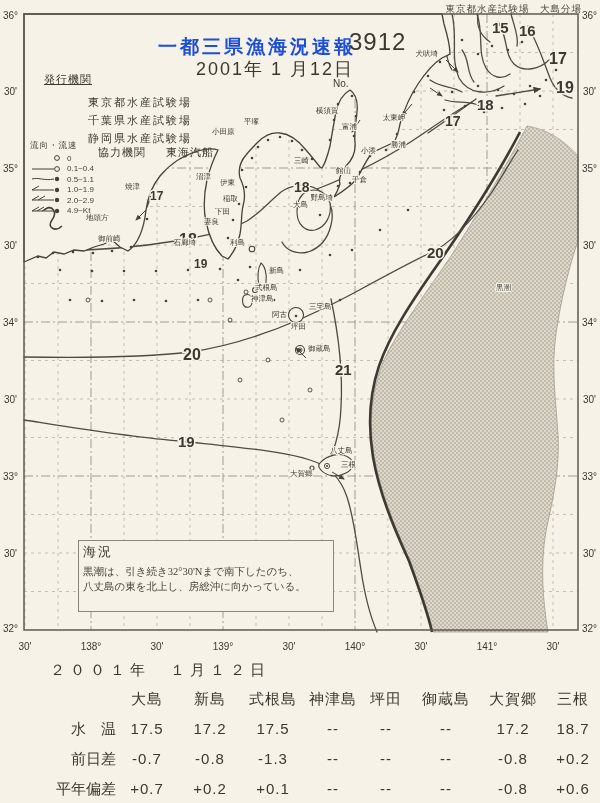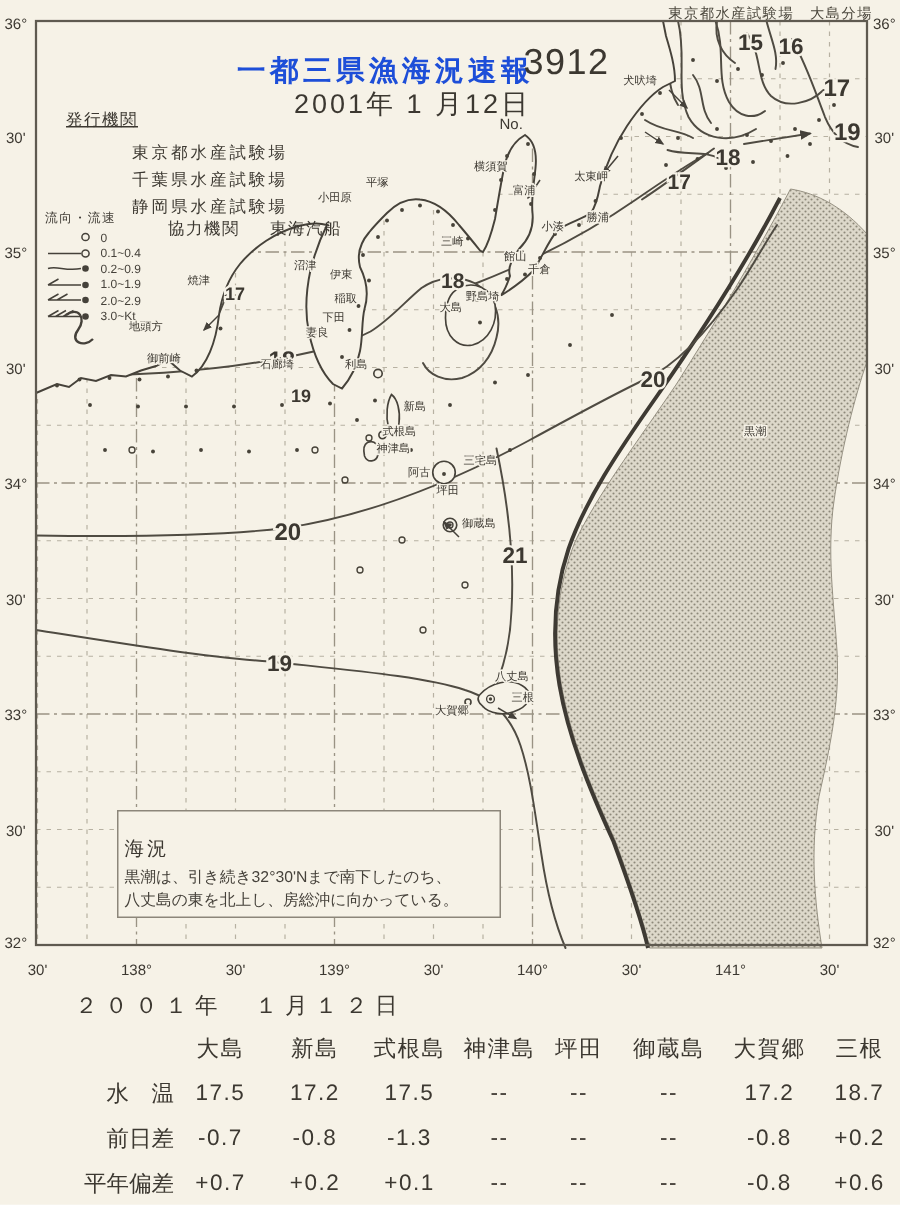--- a/index.html
+++ b/index.html
@@ -12,32 +12,32 @@
   .abs{position:absolute;}
   svg text{font-family:"Liberation Sans","DejaVu Sans",sans-serif;fill:#3c3831;}
   .agency-top{top:3px;right:18px;font-size:9.5px;letter-spacing:1px;color:#4a463c;}
   .title{top:34px;left:158px;font-size:19px;letter-spacing:3px;font-weight:bold;color:#1d4ed8;}
   .no-label{top:42px;left:333px;font-size:10px;margin-top:36px;}
   .no-value{top:28px;left:349px;font-size:24px;letter-spacing:1px;}
   .date-top{top:57px;left:196px;font-size:18px;letter-spacing:2px;}
   .issuer-label{top:72px;left:44px;font-size:11px;letter-spacing:1px;text-decoration:underline;}
   .issuer-lines{top:72px;left:88px;font-size:11px;letter-spacing:2px;line-height:18px;margin-top:21px;}
   .issuer-lines div{white-space:nowrap;}
-  .coop{top:145px;left:112px;font-size:11px;letter-spacing:1px;}
+  .coop{top:145px;left:98px;font-size:11px;letter-spacing:1px;}
   .coop span{margin-right:16px;}
   .legend{top:140px;left:30px;font-size:8px;color:#45413a;}
   .legend .lt{font-size:8.5px;letter-spacing:1px;margin-bottom:1px;}
   .legend .row{display:flex;align-items:center;height:10.5px;white-space:nowrap;}
   .legend .row svg{margin-right:3px;}
   .note-box{
     top:540px;left:78px;width:256px;height:72px;
-    background:#f6f2e7;border:1px solid #8c867a;padding:16px 4px;box-sizing:border-box;
+    background:#f6f2e7;border:1px solid #8c867a;padding:2px 4px;box-sizing:border-box;
   }
   .note-title{font-size:13px;letter-spacing:2px;margin:0 0 3px 0;}
-  .note-line{font-size:10.5px;line-height:15px;white-space:nowrap;color:#45413a;}
+  .note-line{font-size:10.5px;line-height:15px;white-space:nowrap;color:#45413a;font-family:Liberation Serif, serif;}
   .table-area{top:655px;left:0;width:600px;padding-left:32px;}
   .tbl-date{margin:6px 0 4px 18px;font-size:15px;letter-spacing:5px;}
   .grid-row{display:grid;grid-template-columns:70px 62px 64px 62px 58px 48px 72px 62px 58px;margin-left:14px;}
   .grid-row .c{text-align:center;font-size:15px;letter-spacing:1px;white-space:nowrap;}
   .grid-row .lab{text-align:right;font-size:15px;white-space:nowrap;}
   .hdr{margin-top:10px;}
   .vrow{margin-top:11px;}
 </style>
 </head>
 <body>
@@ -349,42 +349,42 @@
           <line x1="2" y1="5" x2="24" y2="5" stroke="#45413a"></line>
           <circle cx="27" cy="5" r="2.4" fill="none" stroke="#45413a"></circle>
         </svg>
       <span>0.1~0.4</span>
     </div>
     <div class="row">
       <svg width="34" height="10">
           <path d="M2,5 C8,3 14,7 24,5" fill="none" stroke="#45413a"></path>
           <circle cx="27" cy="5" r="2.2" fill="#45413a"></circle>
         </svg>
-      <span>0.2~0.9</span>
+      <span>0.5~1.1</span>
     </div>
     <div class="row">
       <svg width="34" height="10">
           <path d="M2,5 L24,5 M2,5 L9,1" fill="none" stroke="#45413a"></path>
           <circle cx="27" cy="5" r="2.2" fill="#45413a"></circle>
         </svg>
       <span>1.0~1.9</span>
     </div>
     <div class="row">
       <svg width="34" height="10">
           <path d="M2,5 L24,5 M2,5 L9,1 M8,5 L15,1" fill="none" stroke="#45413a"></path>
           <circle cx="27" cy="5" r="2.2" fill="#45413a"></circle>
         </svg>
       <span>2.0~2.9</span>
     </div>
     <div class="row">
       <svg width="34" height="10">
           <path d="M2,5 L24,5 M2,5 L9,1 M7,5 L14,1 M12,5 L19,1" fill="none" stroke="#45413a"></path>
           <circle cx="27" cy="5" r="2.2" fill="#45413a"></circle>
         </svg>
-      <span>3.0~Kt</span>
+      <span>4.9~Kt</span>
     </div>
   </div>
 
   <div class="abs note-box">
     <div class="note-title">海況</div>
     <div class="note-line">黒潮は、引き続き32°30'Nまで南下したのち、</div>
     <div class="note-line">八丈島の東を北上し、房総沖に向かっている。</div>
   </div>
 
   <div class="abs table-area">

